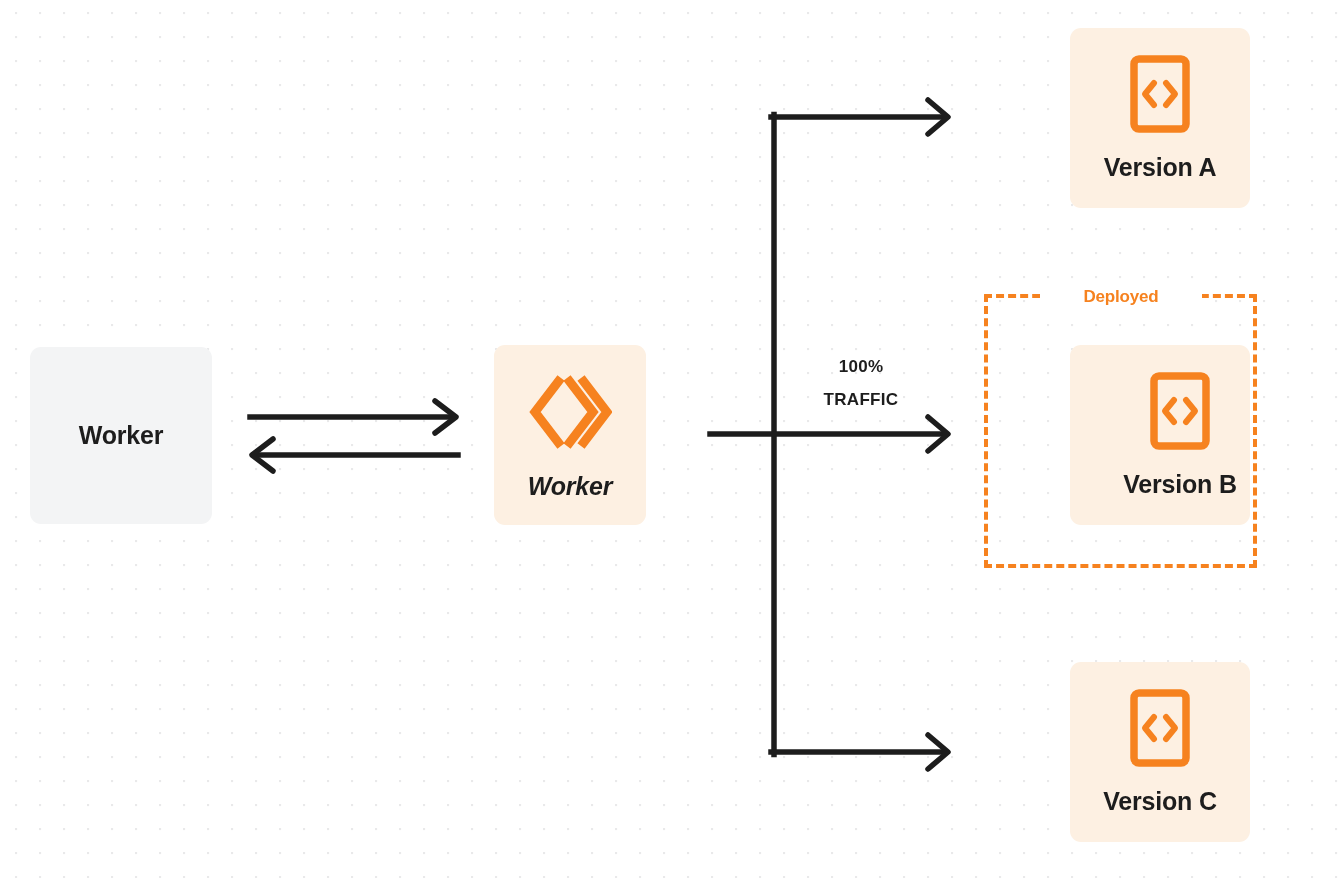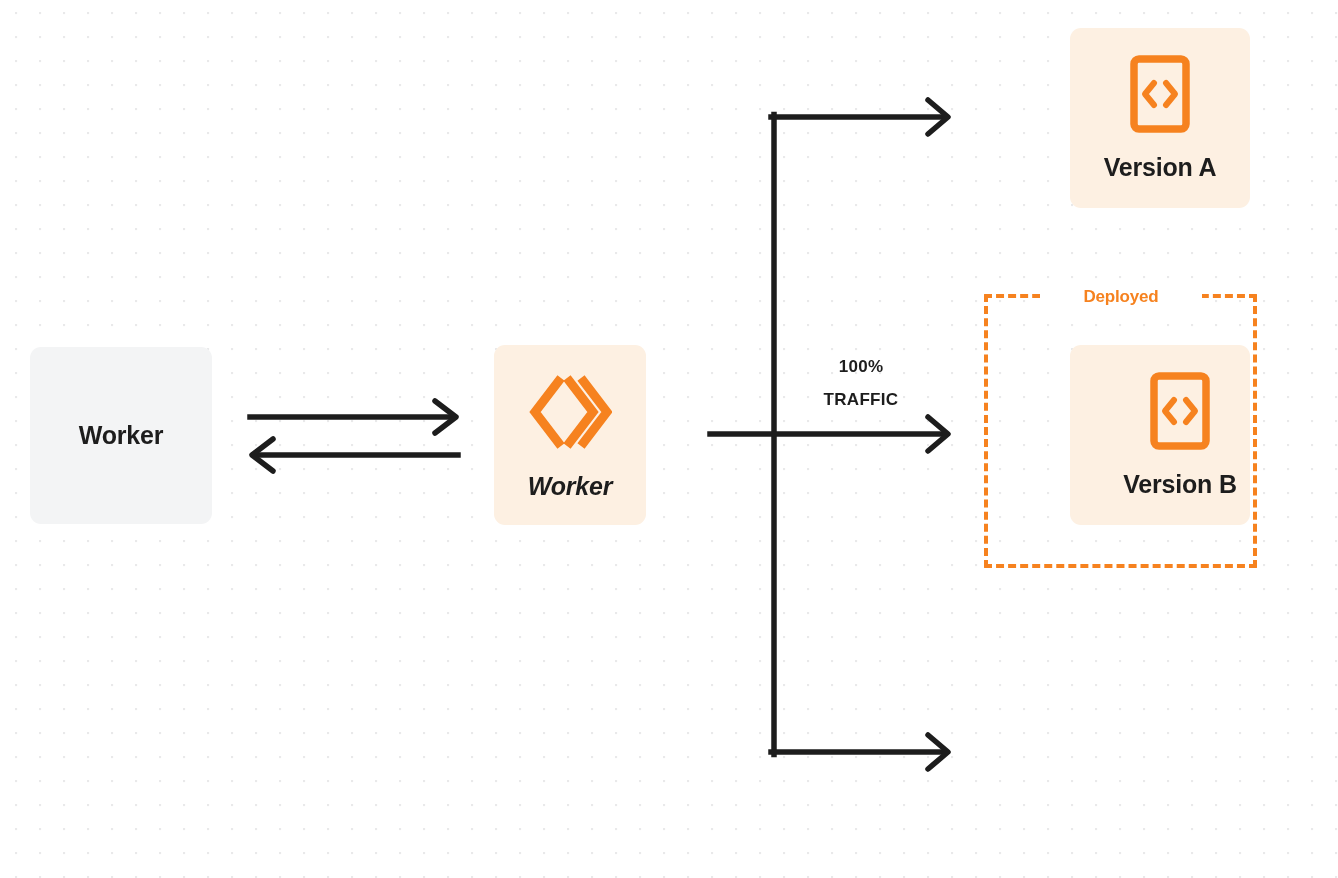--- a/index.html
+++ b/index.html
@@ -217,14 +217,24 @@
     <span>
       <svg class="code-icon" width="60" height="78" viewBox="0 0 60 78" aria-hidden="true">
         <rect x="4" y="4" width="52" height="70" rx="5" ry="5" fill="none" stroke="#f6821f" stroke-width="7.5"></rect>
         <polyline points="24,28 15,39 24,50" fill="none" stroke="#f6821f" stroke-width="6" stroke-linecap="round" stroke-linejoin="round"></polyline>
         <polyline points="36,28 45,39 36,50" fill="none" stroke="#f6821f" stroke-width="6" stroke-linecap="round" stroke-linejoin="round"></polyline>
       </svg>
     </span>
     <span class="node-label">Version B</span>
   </div>
 
+  <div class="node version-node" id="version-c-node">
+    <span>
+      <svg class="code-icon" width="60" height="78" viewBox="0 0 60 78" aria-hidden="true">
+        <rect x="4" y="4" width="52" height="70" rx="5" ry="5" fill="none" stroke="#f6821f" stroke-width="7.5"></rect>
+        <polyline points="24,28 15,39 24,50" fill="none" stroke="#f6821f" stroke-width="6" stroke-linecap="round" stroke-linejoin="round"></polyline>
+        <polyline points="36,28 45,39 36,50" fill="none" stroke="#f6821f" stroke-width="6" stroke-linecap="round" stroke-linejoin="round"></polyline>
+      </svg>
+    </span>
+    <span class="node-label">Version C</span>
+  </div>
 
 </div>
 
 </body></html>

